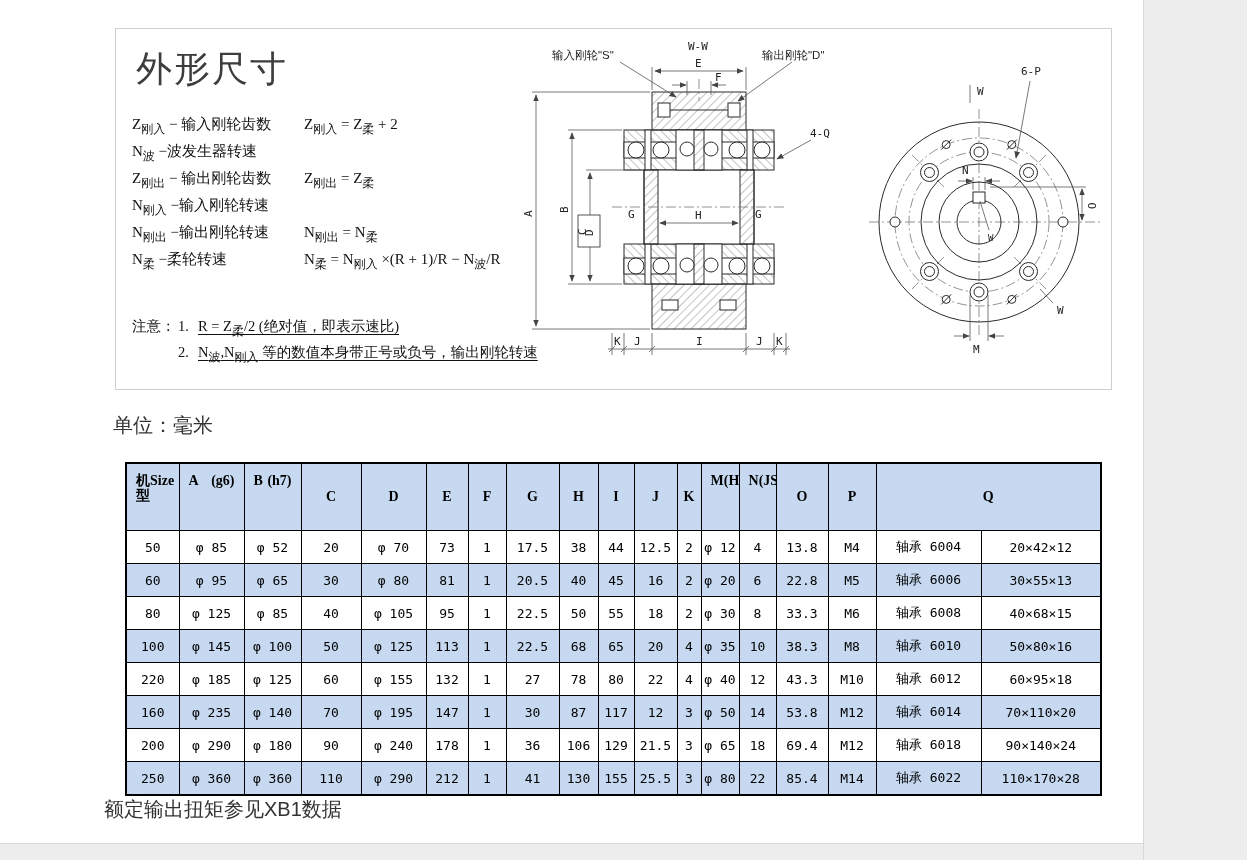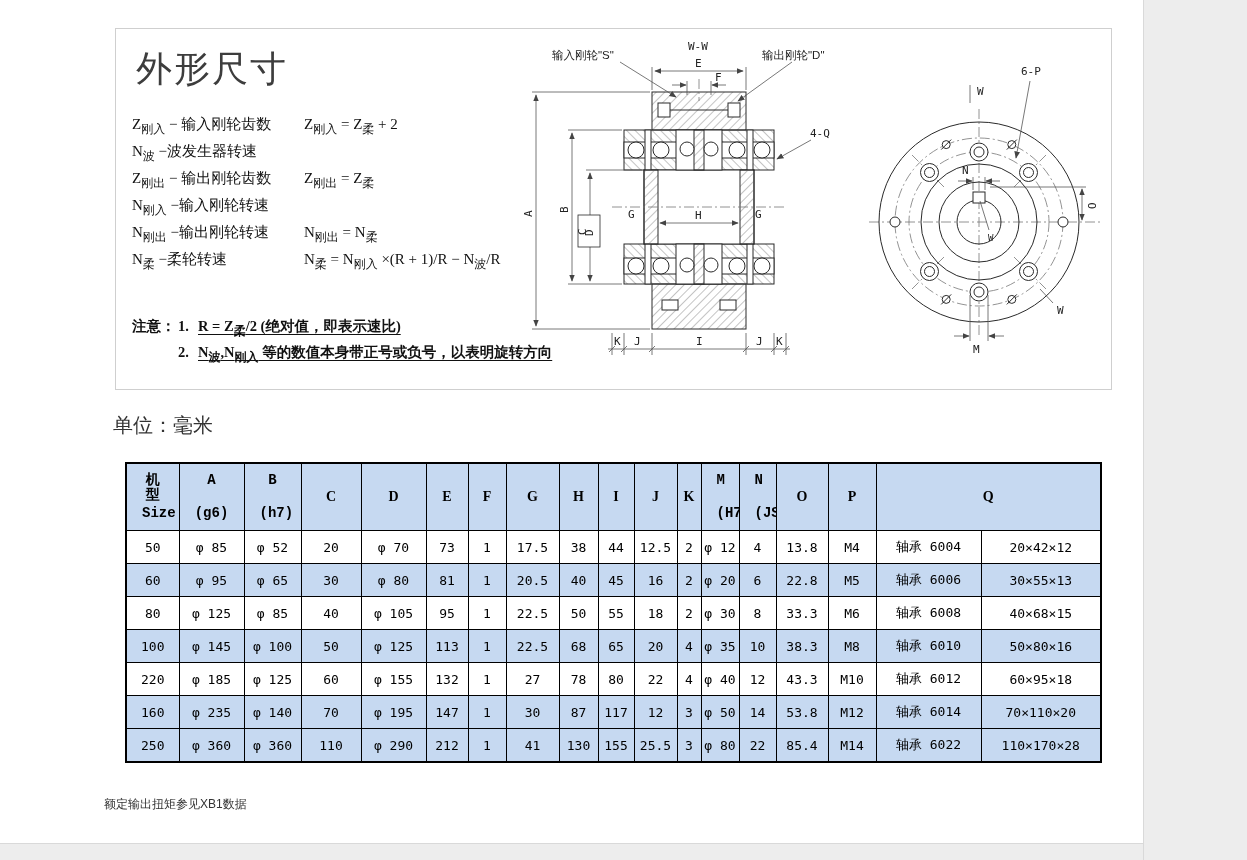--- a/index.html
+++ b/index.html
@@ -7,44 +7,44 @@
   .edge-right{position:absolute;left:1143px;top:0;width:104px;height:860px;background:#ededed;border-left:1px solid #d9d9d9;}
   .edge-bottom{position:absolute;left:0;top:843px;width:1143px;height:17px;background:#ededed;border-top:1px solid #d9d9d9;}
 
   
   .panel{position:absolute;left:115px;top:28px;width:995px;height:360px;border:1px solid #cfcfcf;background:#fff;}
   .panel-title{position:absolute;left:20px;top:16px;font-size:36px;color:#3d3d3d;letter-spacing:2px;font-family:"Liberation Sans",sans-serif;}
   .formulas{position:absolute;left:16px;top:86px;width:400px;font-family:"Liberation Serif",serif;font-size:15px;color:#111;}
   .f-line{height:27px;white-space:nowrap;}
   .f-left{display:inline-block;width:172px;}
   .formulas sub,.notes sub{font-size:12px;}
-  .notes{position:absolute;left:16px;top:288px;width:460px;font-family:"Liberation Serif",serif;font-size:14.5px;color:#111;font-weight:bold;}
+  .notes{position:absolute;left:16px;top:288px;width:460px;font-family:"Liberation Serif",serif;font-size:14.5px;color:#111;}
   .note-row{height:26px;white-space:nowrap;}
   .notes-label{display:inline-block;width:46px;}
   .note-num{display:inline-block;width:20px;}
   .note-u{text-decoration:underline;text-underline-offset:3px;}
   .note-indent{margin-left:46px;}
 
   
   .drawing{position:absolute;left:408px;top:8px;}
   .drawing text{font-family:"DejaVu Sans Mono",monospace;font-size:11px;fill:#222;stroke:none;}
   .drawing .zh{font-family:"Liberation Sans",sans-serif;font-size:11.5px;}
   .cl{stroke:#777;stroke-width:0.8;stroke-dasharray:10 3 2 3;fill:none;}
   .dimln{stroke:#555;stroke-width:0.8;fill:none;}
   .body-ln{stroke:#2a2a2a;stroke-width:1;fill:none;}
 
   
   .unit-label{position:absolute;left:113px;top:412px;font-size:20px;color:#333;}
-  .footer-note{position:absolute;left:104px;top:796px;font-size:12px;color:#333;text-align:right;}
+  .footer-note{position:absolute;left:104px;top:796px;font-size:20px;color:#333;text-align:right;}
 
   
   .dim-table{position:absolute;left:125px;top:462px;width:975px;border-collapse:collapse;table-layout:fixed;border:2px solid #000;}
   .dim-table th,.dim-table td{border:1px solid #000;text-align:center;padding:0;overflow:hidden;}
   .dim-table th{background:#c6d9f1;font-family:"Liberation Serif",serif;font-weight:bold;font-size:14px;color:#000;height:66px;vertical-align:middle;}
-  .th-2line{display:flex;flex-direction:column;justify-content:space-between;height:48px;padding:9px 15px;font-family:Liberation Mono, monospace;}
+  .th-2line{display:flex;flex-direction:row;justify-content:space-between;height:48px;padding:9px 9px;}
   .th-2line div{line-height:15px;}
   .dim-table td{height:32px;font-family:"DejaVu Sans Mono",monospace;font-size:13px;color:#000;background:#fff;}
   .dim-table tr.alt td{background:#c6d9f1;}
 </style>
 </head>
 <body>
 
 <div class="page">
 
   <div class="panel">
@@ -57,21 +57,21 @@
       <div class="f-line"><span class="f-left"><span>N</span><sub>刚入</sub><span> −输入刚轮转速</span></span><span></span></div>
       <div class="f-line"><span class="f-left"><span>N</span><sub>刚出</sub><span> −输出刚轮转速</span></span><span><span>N</span><sub>刚出</sub><span> = N</span><sub>柔</sub></span></div>
       <div class="f-line"><span class="f-left"><span>N</span><sub>柔</sub><span>  −柔轮转速</span></span><span><span>N</span><sub>柔</sub><span> = N</span><sub>刚入</sub><span> ×(R + 1)/R − N</span><sub>波</sub><span>/R</span></span></div>
     </div>
 
     <div class="notes">
       <div class="note-row">
         <span class="notes-label">注意：</span><span class="note-num">1.</span><span class="note-u"><span>R = Z</span><sub>柔</sub><span>/2 (绝对值，即表示速比)</span></span>
       </div>
       <div class="note-row note-indent">
-        <span class="note-num">2.</span><span class="note-u"><span>N</span><sub>波</sub><span>,N</span><sub>刚入</sub><span> 等的数值本身带正号或负号，以表明旋转方向</span></span>
+        <span class="note-num">2.</span><span class="note-u"><span>N</span><sub>波</sub><span>,N</span><sub>刚入</sub><span> 等的数值本身带正号或负号，输出刚轮转速</span></span>
       </div>
     </div>
 
     <svg class="drawing" width="585" height="345" viewBox="0 0 585 345">
       <defs>
         <pattern id="h1" width="6" height="6" patternUnits="userSpaceOnUse" patternTransform="rotate(45)">
           <line x1="0" y1="0" x2="0" y2="6" stroke="#8a8a8a" stroke-width="1"></line>
         </pattern>
         <pattern id="h2" width="6" height="6" patternUnits="userSpaceOnUse" patternTransform="rotate(-45)">
           <line x1="0" y1="0" x2="0" y2="6" stroke="#8a8a8a" stroke-width="1"></line>
@@ -425,20 +425,40 @@
           <td>117</td>
           <td>12</td>
           <td>3</td>
           <td>φ 50</td>
           <td>14</td>
           <td>53.8</td>
           <td>M12</td>
           <td>轴承 6014</td>
           <td>70×110×20</td>
         </tr>
+        <tr>
+          <td>200</td>
+          <td>φ 290</td>
+          <td>φ 180</td>
+          <td>90</td>
+          <td>φ 240</td>
+          <td>178</td>
+          <td>1</td>
+          <td>36</td>
+          <td>106</td>
+          <td>129</td>
+          <td>21.5</td>
+          <td>3</td>
+          <td>φ 65</td>
+          <td>18</td>
+          <td>69.4</td>
+          <td>M12</td>
+          <td>轴承 6018</td>
+          <td>90×140×24</td>
+        </tr>
         <tr class="alt">
           <td>250</td>
           <td>φ 360</td>
           <td>φ 360</td>
           <td>110</td>
           <td>φ 290</td>
           <td>212</td>
           <td>1</td>
           <td>41</td>
           <td>130</td>

